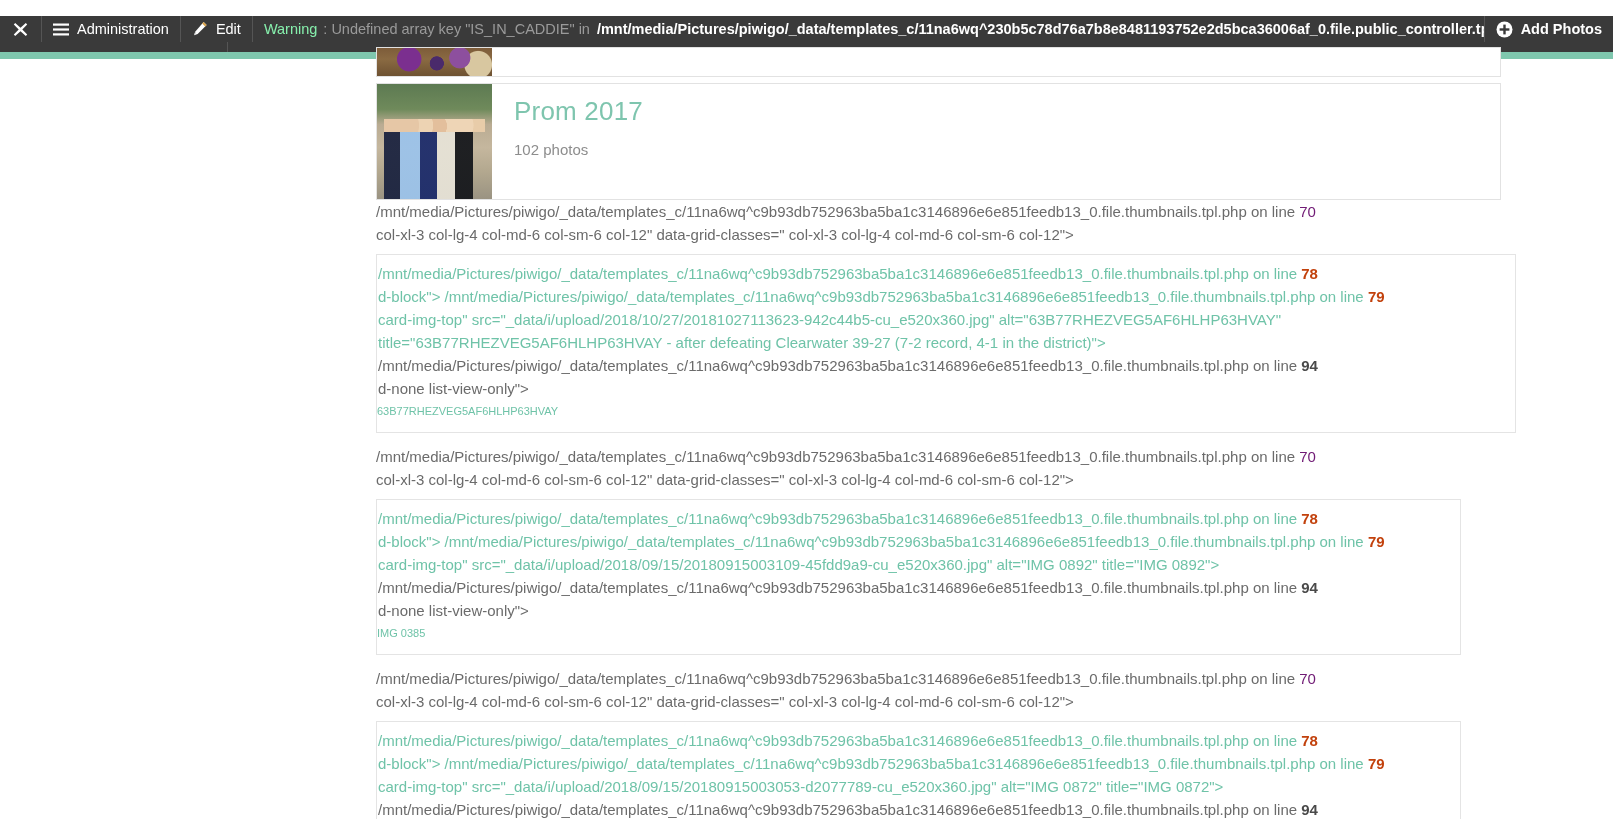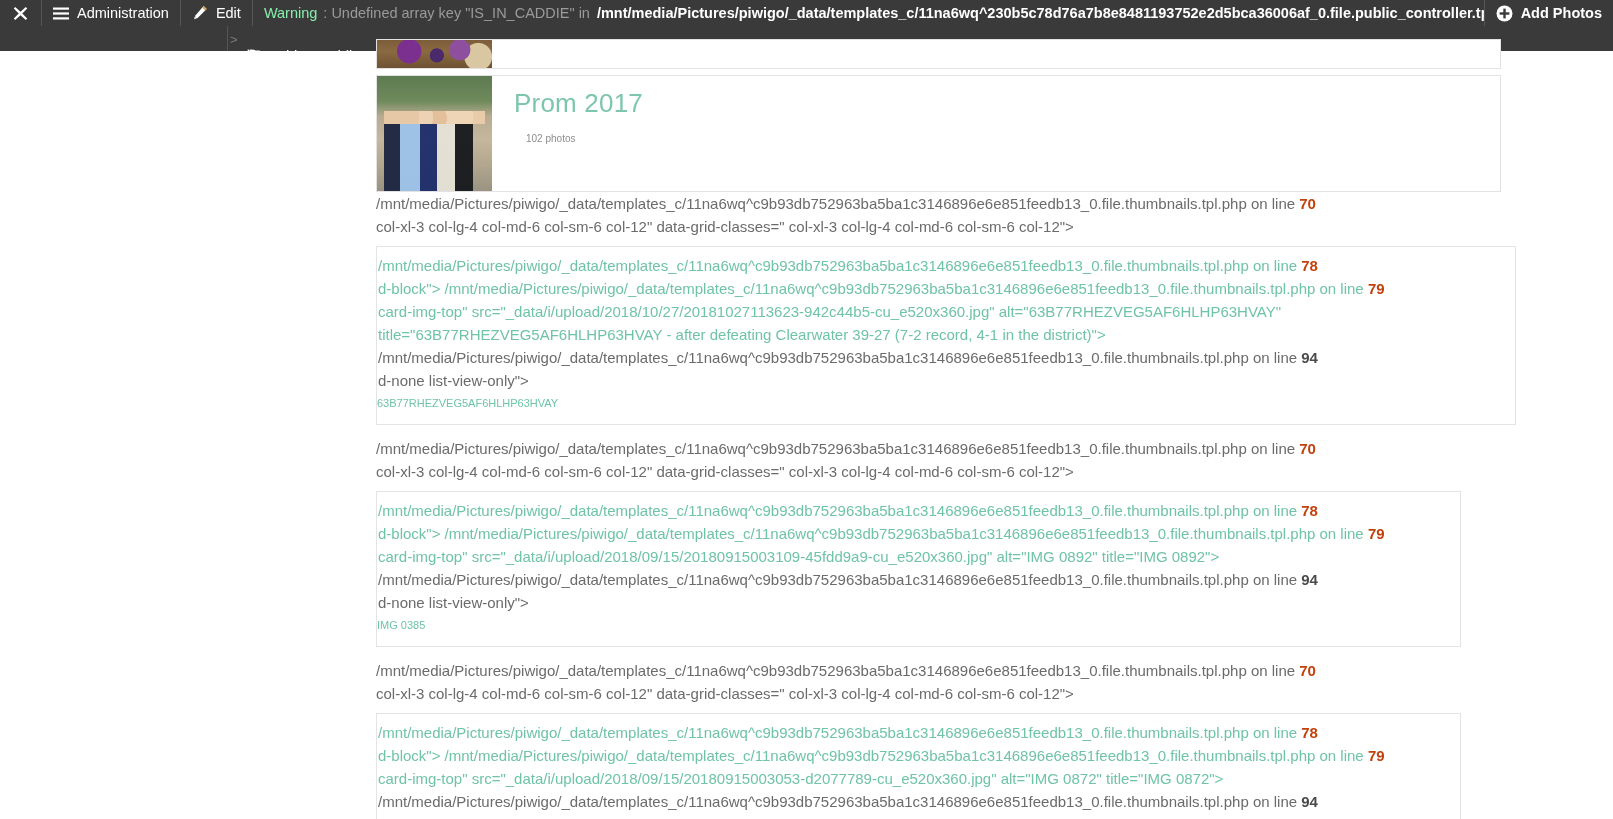--- a/index.html
+++ b/index.html
@@ -11,21 +11,21 @@
     height: 819px;
     background: #ffffff;
     font-family: "Liberation Sans", sans-serif;
     overflow: hidden;
     position: relative;
   }
 
   
   #admin-bar {
     position: absolute;
-    top: 0; left: 0;
+    top: 16px; left: 0;
     width: 1613px;
     height: 52px;
     background: #3a3a3a;
     color: #ffffff;
     font-size: 14.5px;
     box-sizing: border-box;
   }
   .bar-row {
     height: 26px;
     display: flex;
@@ -71,21 +71,21 @@
     position: absolute;
     top: 52px; left: 0;
     width: 1613px;
     height: 7px;
     background: #7fc7ae;
   }
 
   
   #content {
     position: absolute;
-    top: 51px; left: 0;
+    top: 59px; left: 0;
     width: 1613px;
     height: 760px;
     background: #ffffff;
   }
 
   
   .album-card {
     position: absolute;
     left: 376px;
     width: 1125px;
@@ -117,22 +117,22 @@
   .album-title {
     color: #7ec5ae;
     font-size: 26px;
     font-weight: normal;
     letter-spacing: 0.2px;
     line-height: 1;
     margin: 0 0 17px 0;
   }
   .album-count {
     color: #8d8d8d;
-    font-size: 10px;
-    margin: 12px;
+    font-size: 15px;
+    margin: 0;
   }
 
   
   .ph-prom {
     position: absolute; inset: 0;
     background:
       linear-gradient(180deg, #5d7a52 0%, #6f8a5b 22%, #b9ab92 35%, #c5b79e 55%, #b3a88f 76%, #9a9382 100%);
   }
   .ph-prom::before {
     content: "";
@@ -185,21 +185,21 @@
     margin: 0;
   }
   .dbg-line {
     font-size: 15px;
     line-height: 23px;
     white-space: nowrap;
     color: #6b6b6b;
   }
   .dbg-line.pad-top { padding-top: 6px; }
   .path-gray { color: #6b6b6b; }
-  .num-bold { color: #c2410c; font-weight: bold; }
+  .num-bold { color: #701a75; font-weight: normal; }
 
   .green-block {
     margin: 8px 0 6px 376px;
     border: 1px solid #e4e4e4;
     box-sizing: border-box;
     padding: 7px 0 9px 0;
     background: #ffffff;
   }
   #green-block-1 { width: 1140px; }
   #green-block-2 { width: 1085px; }

